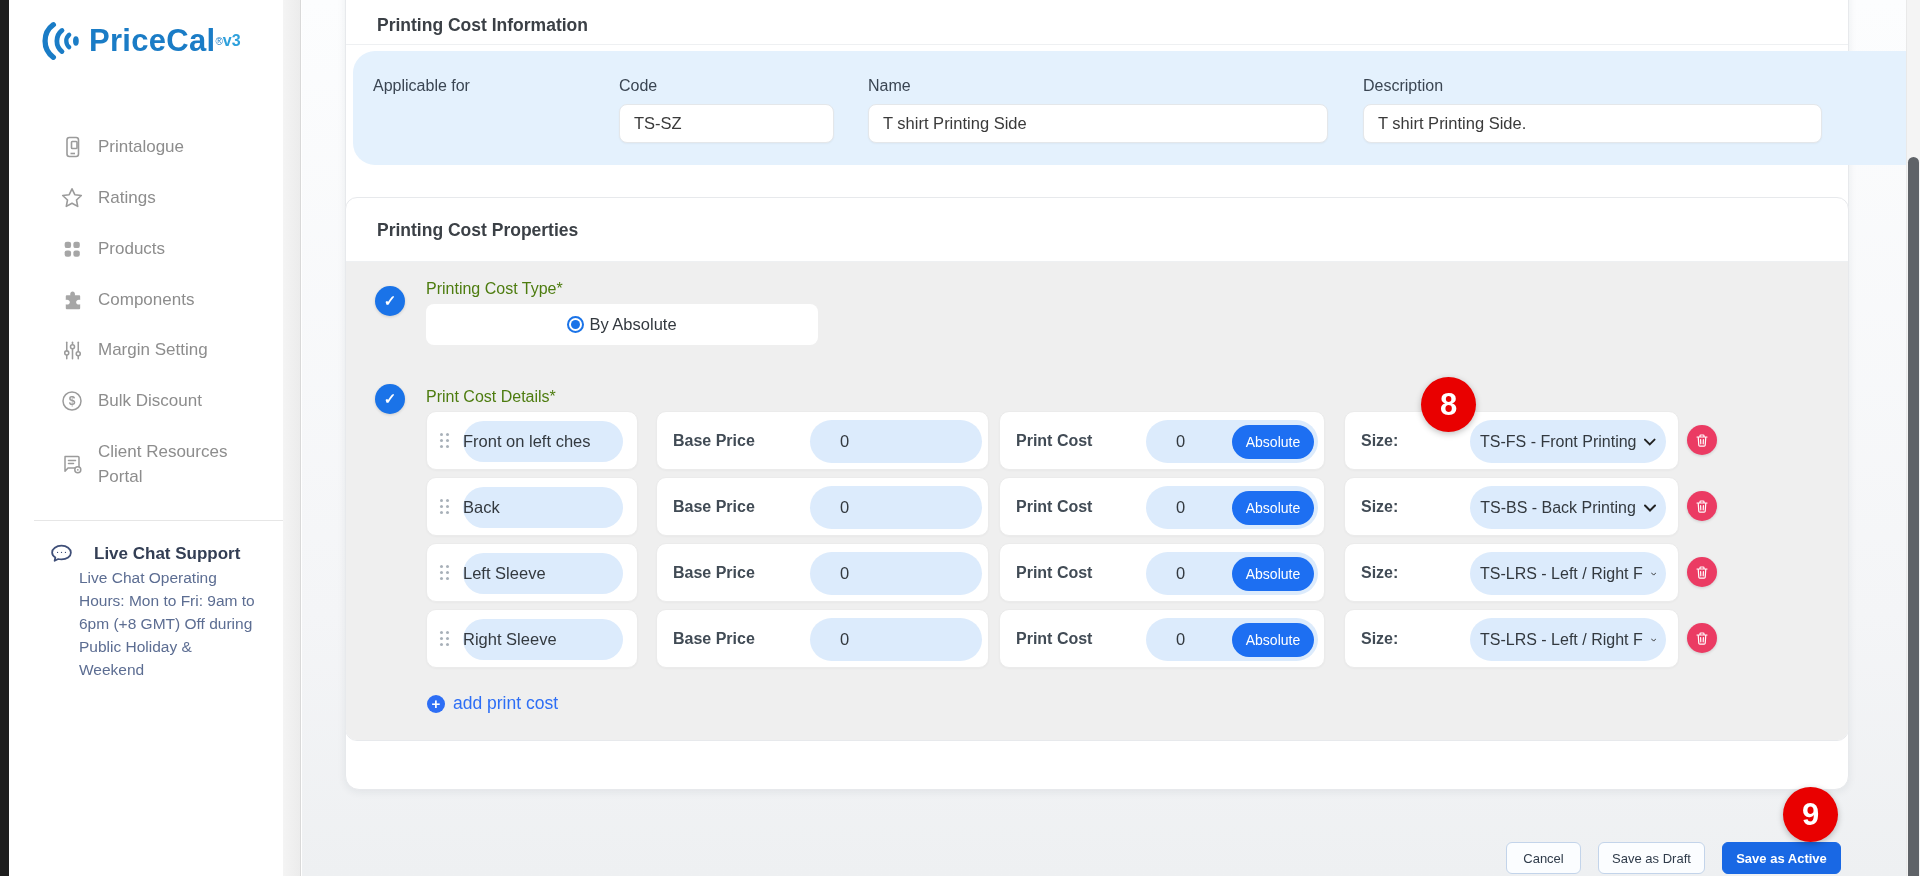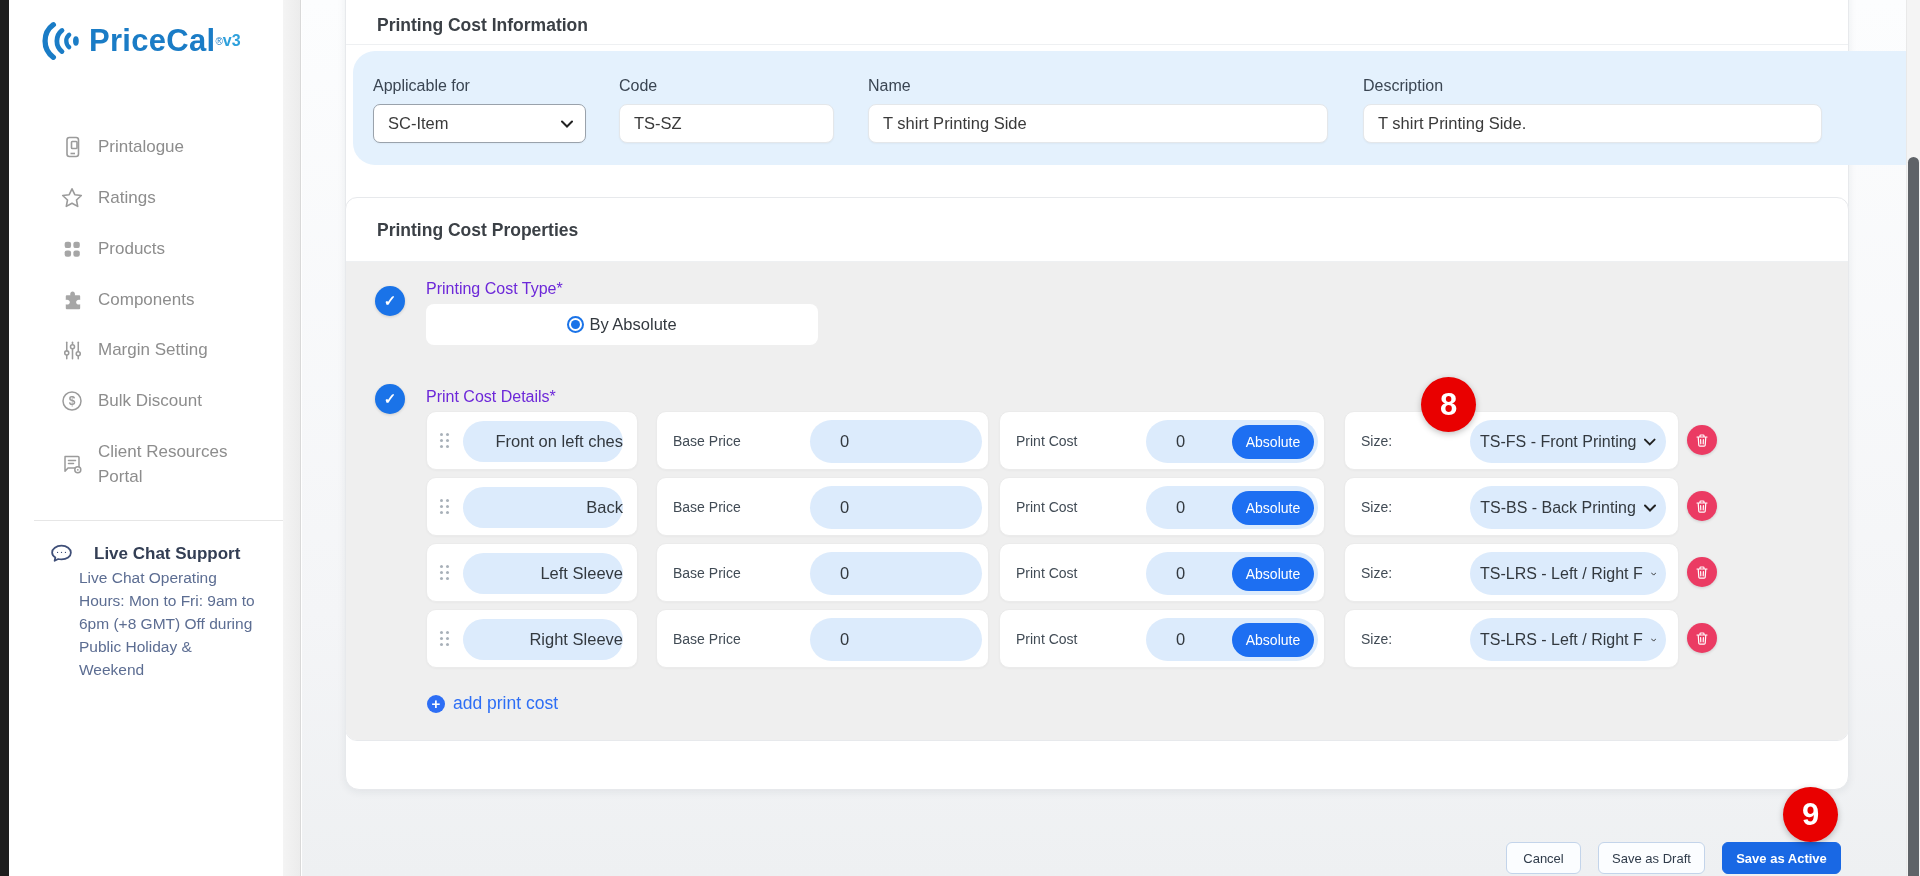--- a/index.html
+++ b/index.html
@@ -59,42 +59,42 @@
   
   .s2 { left:-1px; top:216px; width:1504px; height:544px; background:#fff;
         border:1px solid #e7e9ec; border-radius:12px; overflow:hidden; }
   .s2-title { left:31px; top:22px; font-size:17.5px; font-weight:bold; color:#3b4046; }
   .s2-divider { left:0; top:63px; width:100%; height:1px; background:#eef0f2; }
   .s2-body { left:0; top:64px; right:0; bottom:0; background:#efefef; }
 
   .check-circle { width:30px; height:30px; border-radius:50%; background:#1a73e8; color:#fff;
                   display:flex; align-items:center; justify-content:center; font-size:15px; font-weight:bold;
                   box-shadow:0 1px 3px rgba(0,0,0,.15); cursor:pointer; }
-  .grp-label { font-size:16px; color:#6d28d9; }
+  .grp-label { font-size:16px; color:#4d7c0f; }
 
   .radio-box { left:80px; top:42px; width:392px; height:41px; background:#fff; border-radius:8px;
                display:flex; align-items:center; justify-content:center; gap:5px; font-size:16.5px; color:#33393f; }
   .radio-outer { width:17px; height:17px; border-radius:50%; border:2px solid #1a73e8; background:#fff;
                  display:flex; align-items:center; justify-content:center; cursor:pointer; }
   .radio-inner { width:9px; height:9px; border-radius:50%; background:#1a73e8; }
 
   .rows { left:80px; top:149px; width:1300px; }
   .row { position:relative; width:100%; height:59px; margin-bottom:7px; }
   .cell { position:absolute; top:0; height:59px; background:#fff; border:1px solid #ebebeb;
           border-radius:10px; box-shadow:0 1px 2px rgba(0,0,0,.03); }
   .c1 { left:0; width:212px; }
   .c2 { left:230px; width:333px; }
   .c3 { left:573px; width:326px; }
   .c4 { left:918px; width:335px; }
   .cell-label { position:absolute; left:16px; top:50%; transform:translateY(-50%);
-                font-size:14px; color:#414b55; }
+                font-size:16px; color:#414b55;font-weight:bold; }
   .pill { position:absolute; top:8px; height:43px; background:#dcebfc; border-radius:22px; }
   .name-pill { left:36px; width:160px; top:9px; height:41px; }
   .name-pill input { width:100%; height:100%; background:transparent; border:none; outline:none;
-                     font-size:16.5px; color:#33393f; text-align:right; font-family:inherit; }
+                     font-size:16.5px; color:#33393f; text-align:left; font-family:inherit; }
   .num-pill { right:6px; width:172px; }
   .num-pill input { width:80px; height:100%; background:transparent; border:none; outline:none;
                     font-size:16.5px; color:#33393f; padding-left:30px; font-family:inherit; }
   .abs-btn { position:absolute; right:4px; top:4.5px; width:82px; height:34px; border:none;
              border-radius:17px; background:#1d6ff2; color:#fff; font-size:14px;
              font-family:inherit; cursor:pointer; }
   .size-pill { left:125px; width:196px; display:flex; align-items:center; justify-content:center;
                gap:8px; font-size:16px; color:#33393f; cursor:pointer; padding:0 10px; white-space:nowrap; }
   .del-btn { position:absolute; left:1261px; top:14px; width:30px; height:30px; border-radius:50%;
              background:#eb3b63; border:none; display:flex; align-items:center; justify-content:center;
@@ -258,26 +258,20 @@
 
   <div class="abs s1-title">Printing Cost Information</div>
   <div class="abs s1-divider"></div>
 
   <div class="abs blue-panel">
     <div class="abs fld-label" style="left:20px">Applicable for</div>
     <div class="abs fld-label" style="left:266px">Code</div>
     <div class="abs fld-label" style="left:515px">Name</div>
     <div class="abs fld-label" style="left:1010px">Description</div>
 
-    <div class="abs fld select" style="left:20px;width:213px">
-      <span>SC-Item</span>
-      <svg width="12" height="8" viewBox="0 0 12 8" fill="none" stroke="#222" stroke-width="2" stroke-linecap="round">
-          <path d="M1 1.5l5 5 5-5"></path>
-        </svg>
-    </div>
     <div class="abs fld" style="left:266px;width:215px">
       <input value="TS-SZ" style="">
     </div>
     <div class="abs fld" style="left:515px;width:460px">
       <input value="T shirt Printing Side" style="">
     </div>
     <div class="abs fld" style="left:1010px;width:459px">
       <input value="T shirt Printing Side." style="">
     </div>
   </div>

